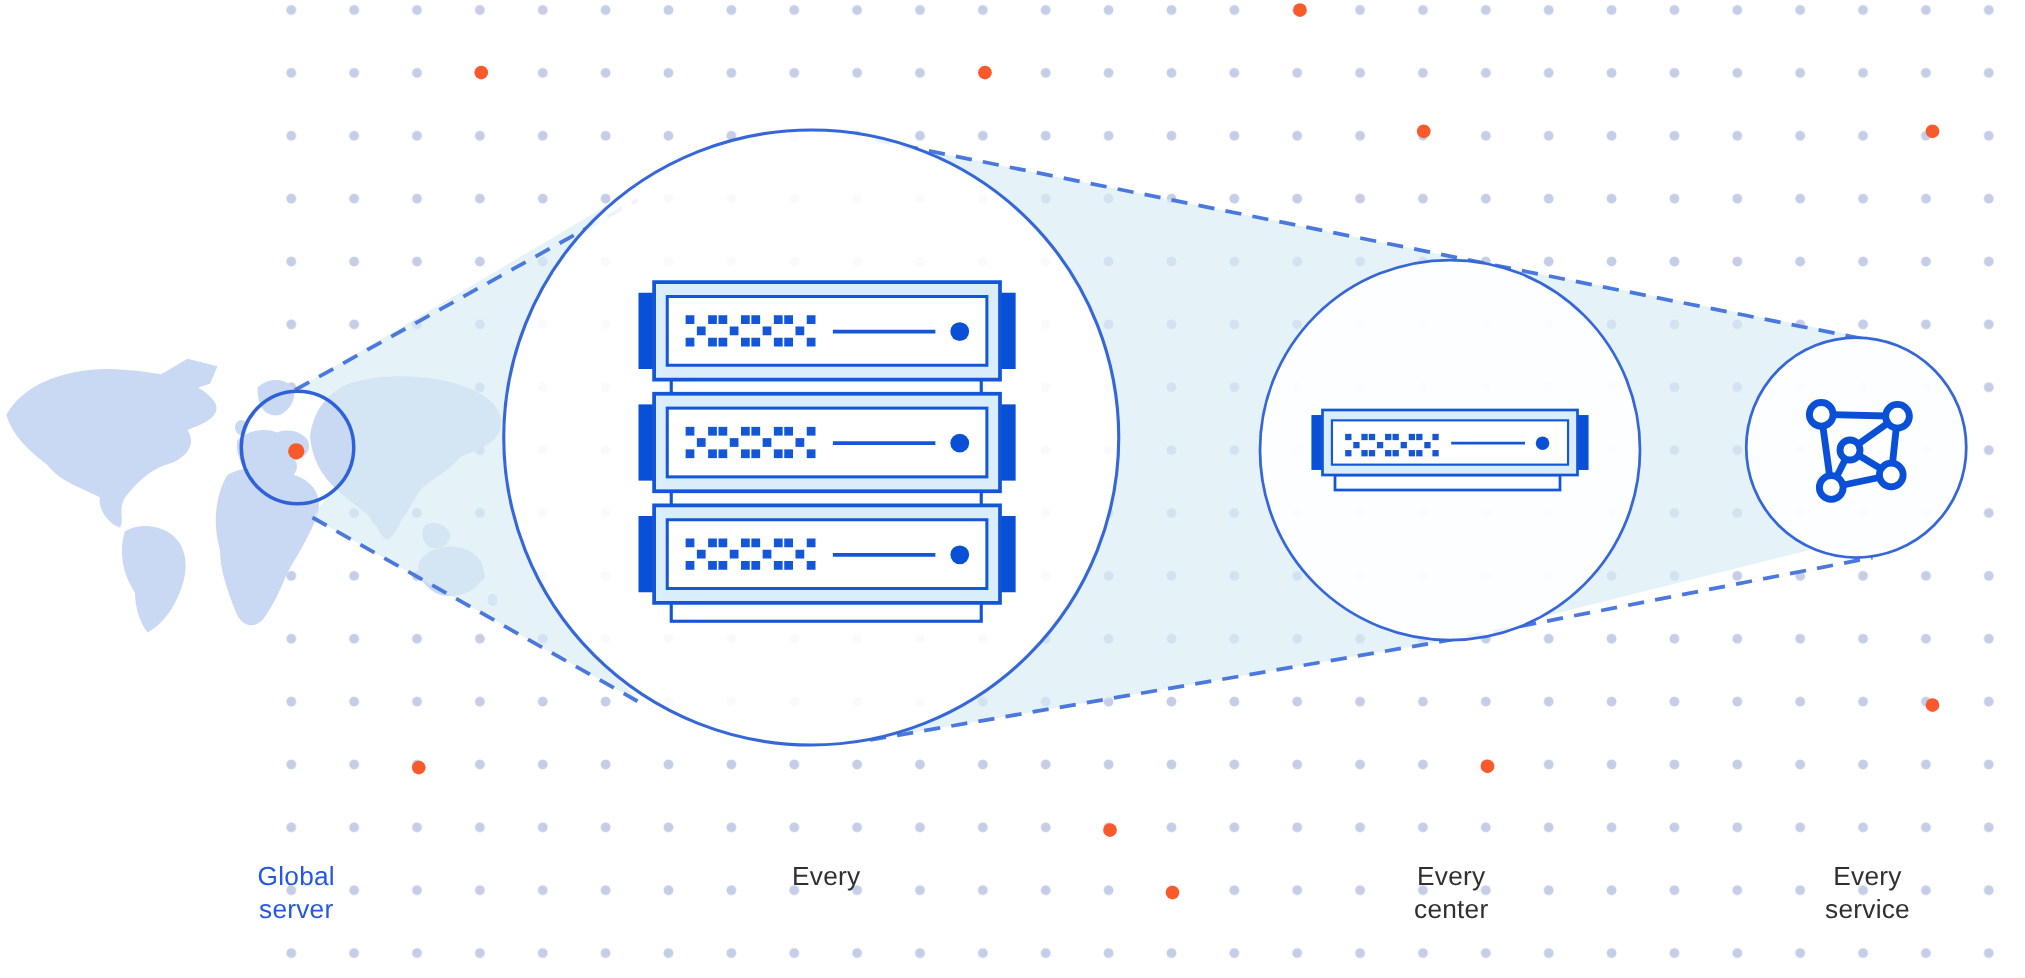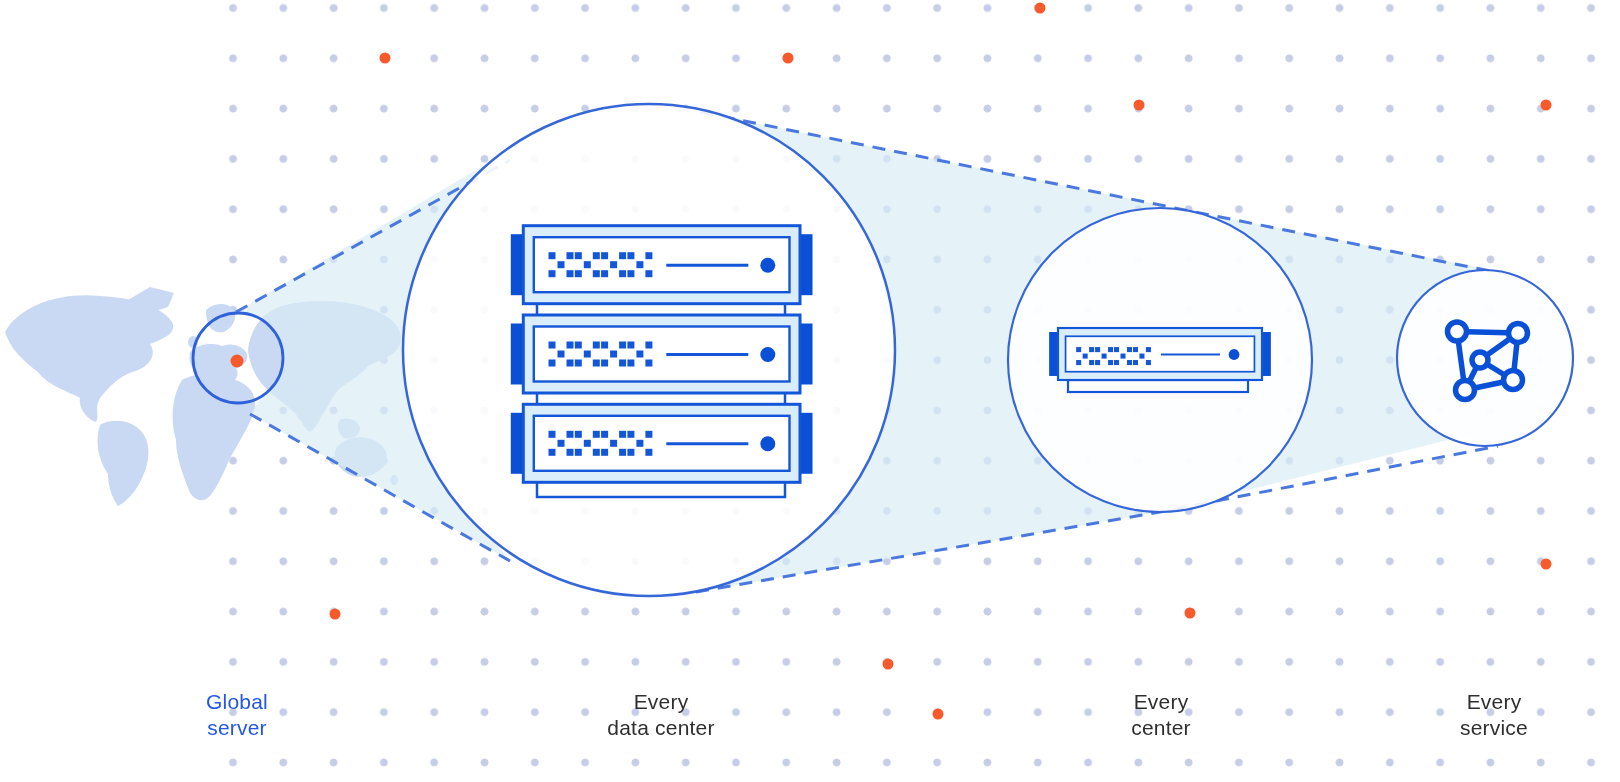--- a/index.html
+++ b/index.html
@@ -234,21 +234,20 @@
         <circle cx="237" cy="361" r="6.5" fill="#f85a2b"></circle>
       </g>
   </svg>
 
   <div class="label accent" id="label-0">
     <div>Global</div>
     <div>server</div>
   </div>
   <div class="label" id="label-1">
     <div>Every</div>
-    <div>data center</div>
   </div>
   <div class="label" id="label-2">
     <div>Every</div>
     <div>center</div>
   </div>
   <div class="label" id="label-3">
     <div>Every</div>
     <div>service</div>
   </div>
 </div>

